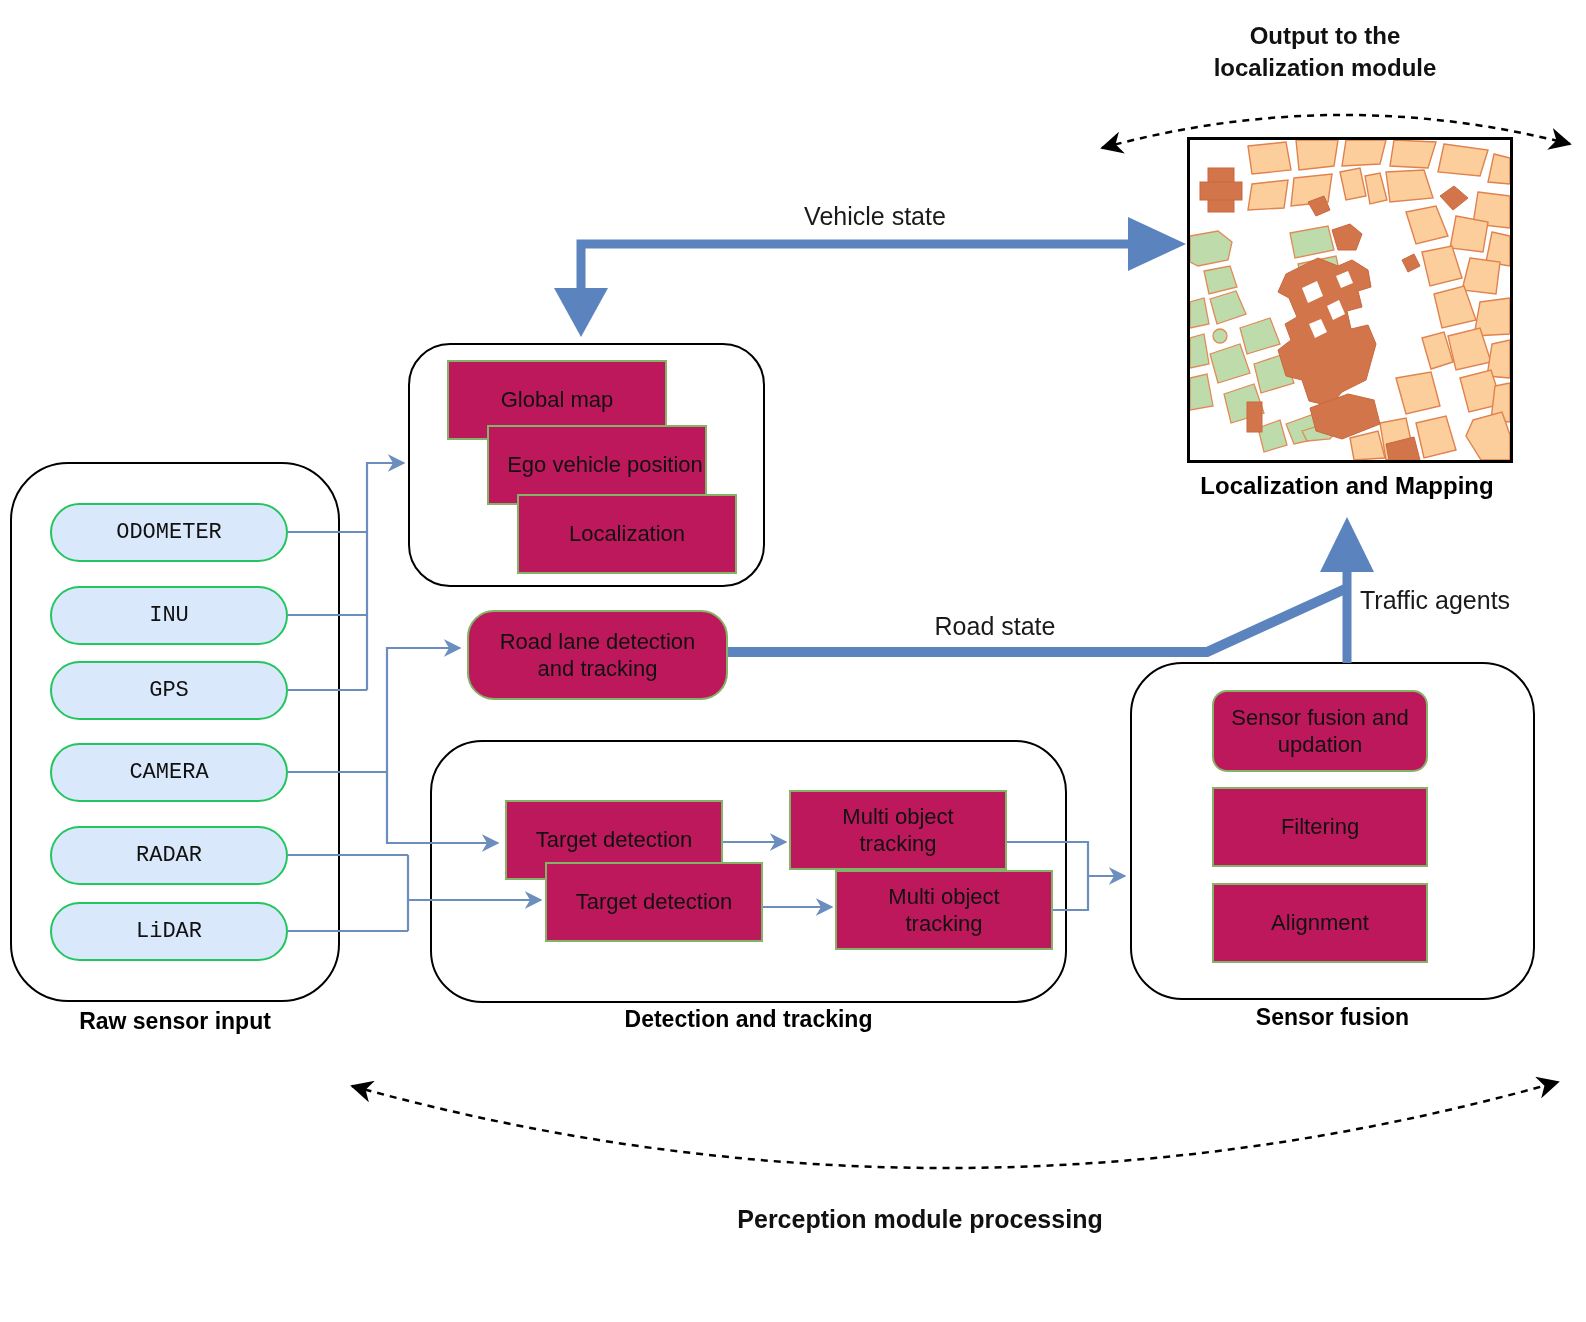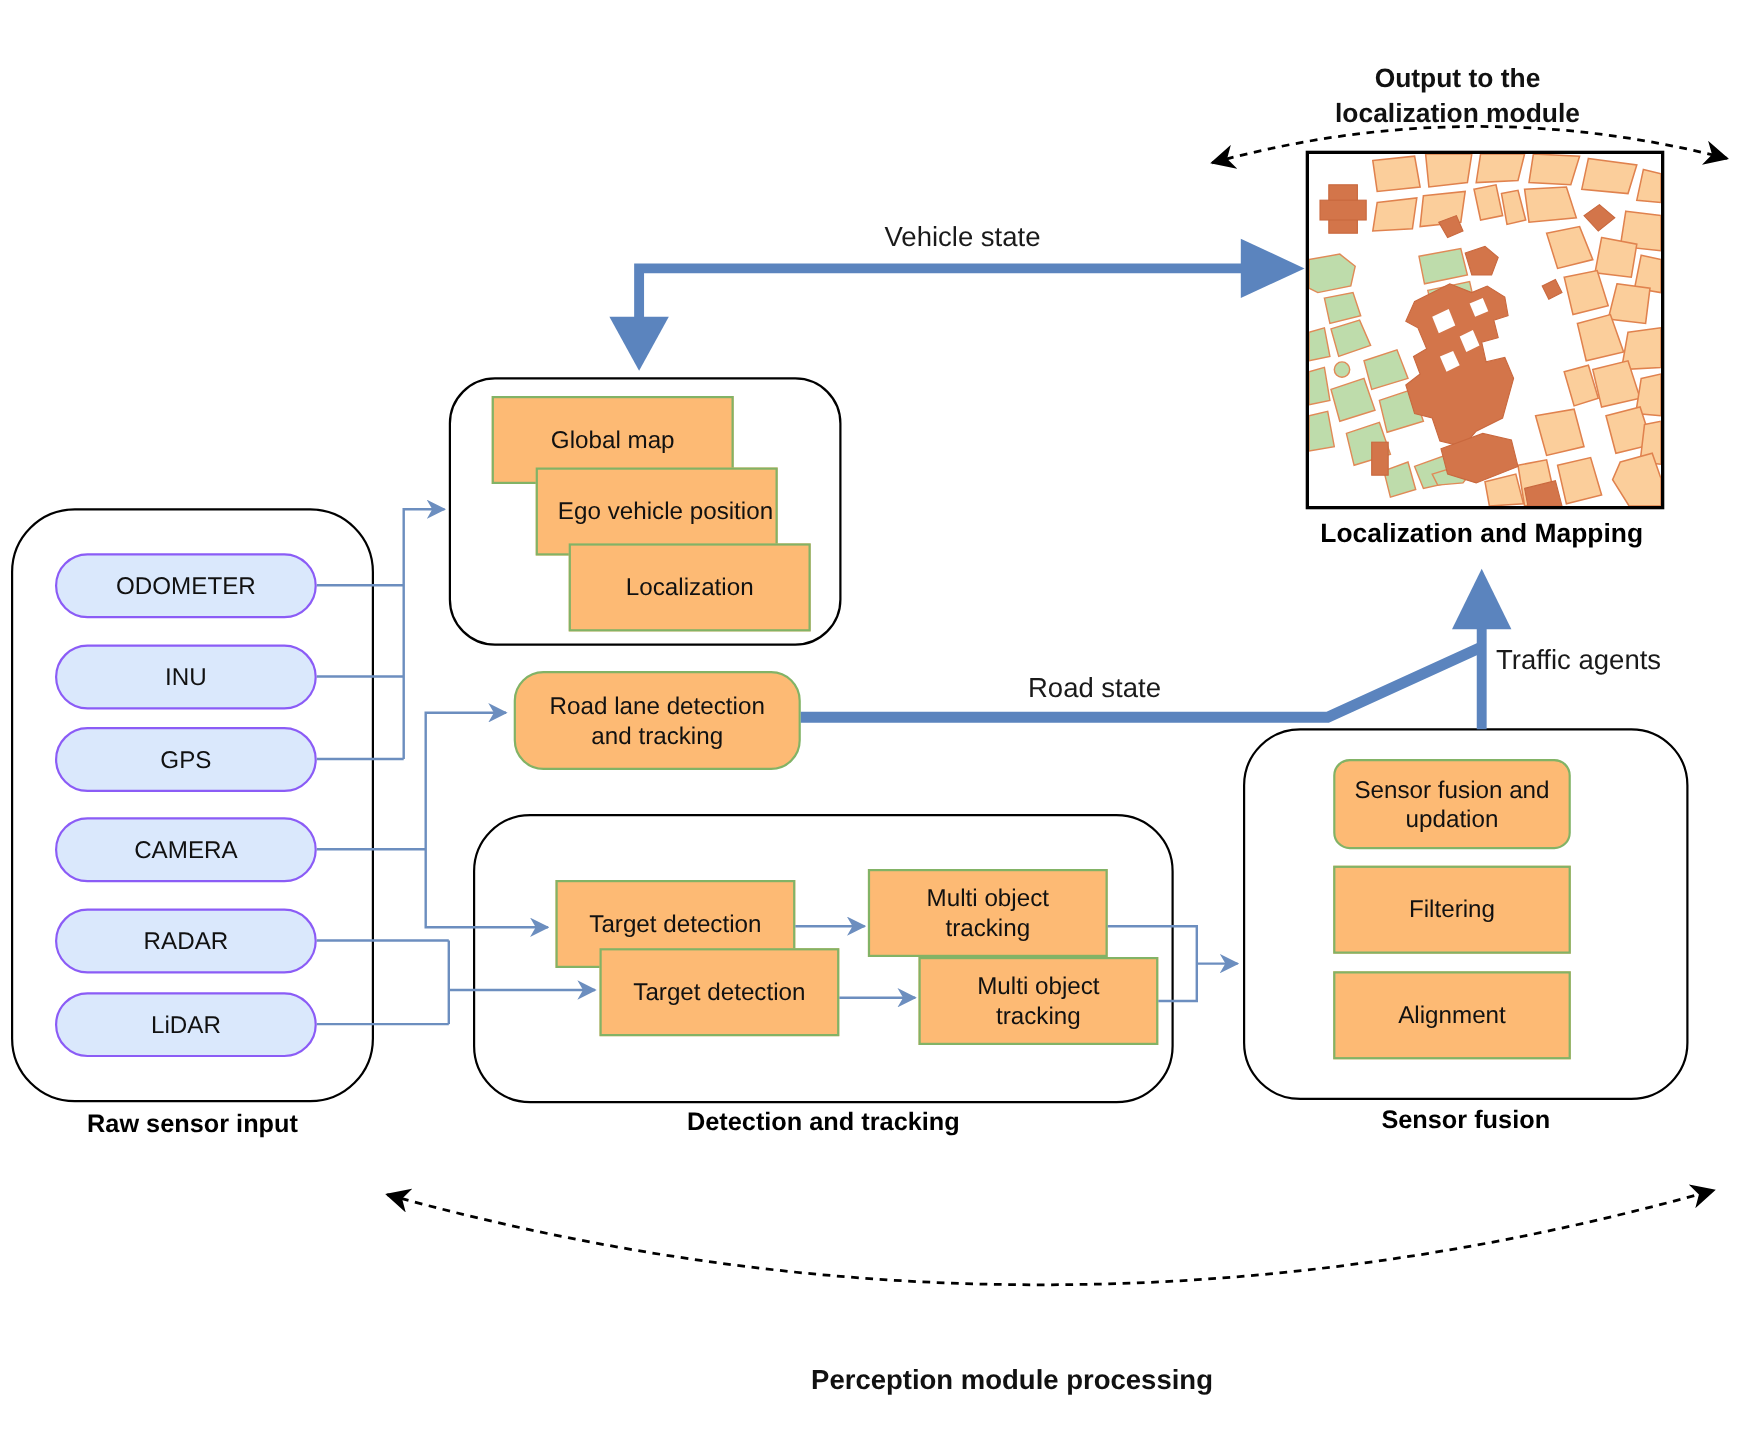--- a/index.html
+++ b/index.html
@@ -1,28 +1,28 @@
 <!DOCTYPE html>
 <html><head>
 <meta charset="utf-8">
 <style>
   html,body{margin:0;padding:0;background:#fff;}
   #canvas{position:relative;width:1586px;height:1322px;background:#fff;
           font-family:"Liberation Sans",sans-serif;color:#000;overflow:hidden;}
   .container{position:absolute;border:2px solid #000;background:transparent;box-sizing:border-box;}
-  .greenbox{position:absolute;background:#fdba74;border:2px solid #82b366;box-sizing:border-box;
+  .greenbox{position:absolute;background:#be185d;border:2px solid #82b366;box-sizing:border-box;
             display:flex;align-items:center;justify-content:center;text-align:center;
             font-size:22px;line-height:1.25;color:#111;}
   .greenbox span{display:inline-block;}
-  .pill{position:absolute;left:50px;width:238px;height:59px;background:#dae8fc;border:2px solid #8b5cf6;
+  .pill{position:absolute;left:50px;width:238px;height:59px;background:#dae8fc;border:2px solid #22c55e;
         border-radius:32px;box-sizing:border-box;display:flex;align-items:center;justify-content:center;
-        font-size:22px;color:#111;}
+        font-size:22px;color:#111;font-family:Liberation Mono, monospace;}
   .cap{position:absolute;font-weight:bold;font-size:23px;text-align:center;color:#000;}
   .flowlabel{position:absolute;font-size:25px;color:#1a1a1a;text-align:center;}
-  .biglabel{position:absolute;font-weight:bold;font-size:24px;text-align:center;line-height:1.32;color:#111;margin-top:36px;}
+  .biglabel{position:absolute;font-weight:bold;font-size:24px;text-align:center;line-height:1.32;color:#111;}
   #arrow-layer{position:absolute;left:0;top:0;width:1586px;height:1322px;pointer-events:none;}
   #map-frame{position:absolute;left:1187px;top:137px;width:320px;height:320px;
              border:3px solid #000;box-sizing:content-box;background:#fff;}
   #map-frame svg{display:block;}
 </style>
 </head>
 <body>
 
 <div id="canvas">
 

